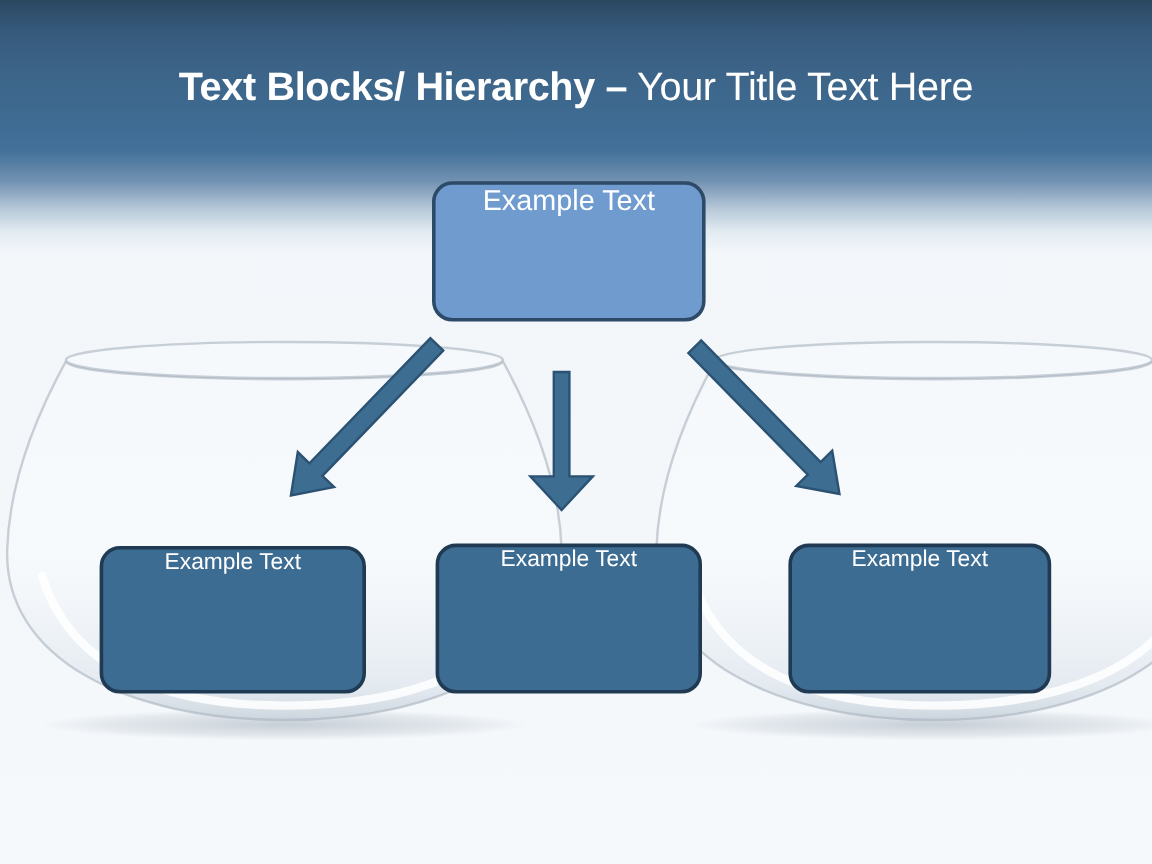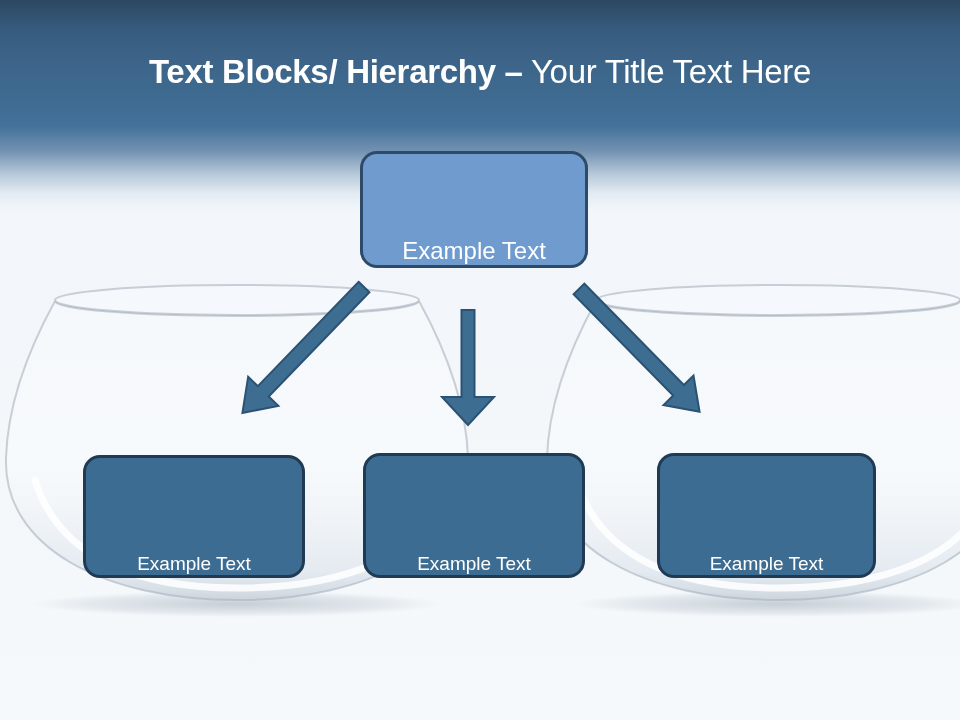--- a/index.html
+++ b/index.html
@@ -18,21 +18,21 @@
   .title { position:absolute; top:50px; left:0; width:100%; height:44px;
            margin:0; text-align:center; color:#ffffff;
            font-size:33px; line-height:44px; font-weight:normal;
            letter-spacing:-0.3px; white-space:nowrap; }
   .title .bold { font-weight:bold; }
 
   
   .bowls { position:absolute; top:0; left:0; width:960px; height:720px; }
 
   
-  .box { position:absolute; display:flex; align-items:flex-end; justify-content:center;
+  .box { position:absolute; display:flex; align-items:flex-start; justify-content:center;
          color:#ffffff; text-align:center; box-sizing:border-box; }
   .root-box  { left:360px; top:151px; width:228px; height:117px;
                background:var(--root-box-fill); border:3px solid var(--root-box-border);
                border-radius:17px; font-size:24px; }
   .child-box { background:var(--child-box-fill); border:3px solid var(--child-box-border);
                border-radius:17px; font-size:19px; }
   .child-1 { left:83px;  top:455px; width:222px; height:123px; }
   .child-2 { left:363px; top:453px; width:222px; height:125px; }
   .child-3 { left:657px; top:453px; width:219px; height:125px; }
 

